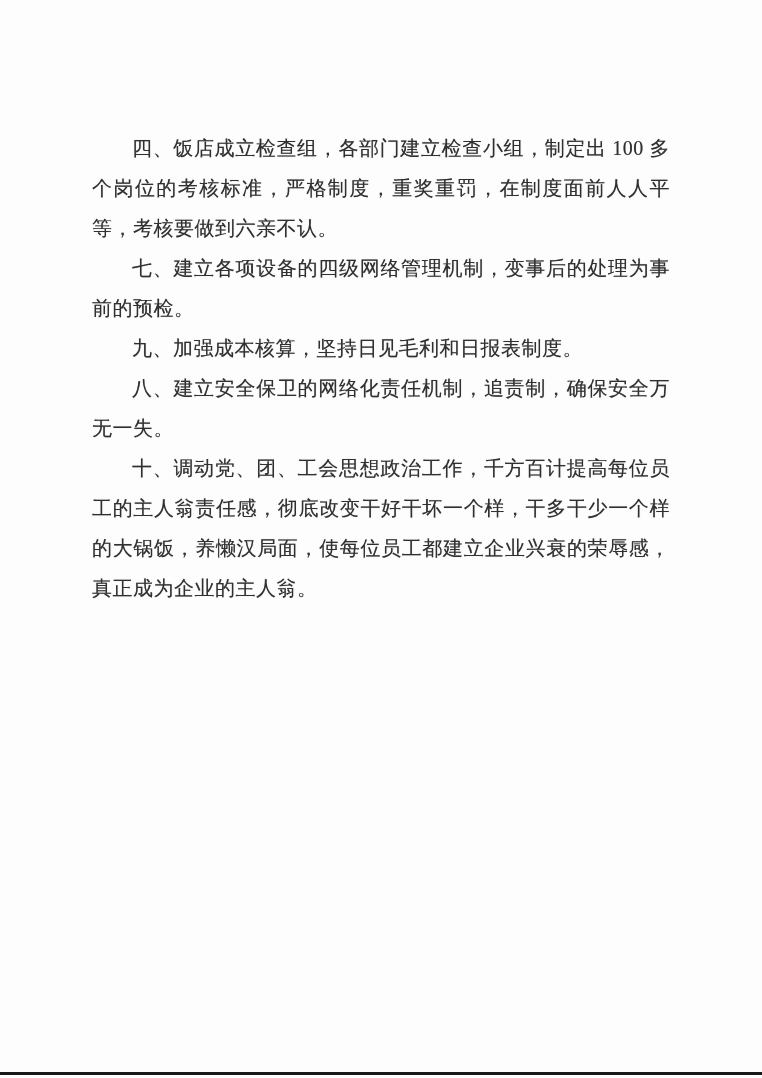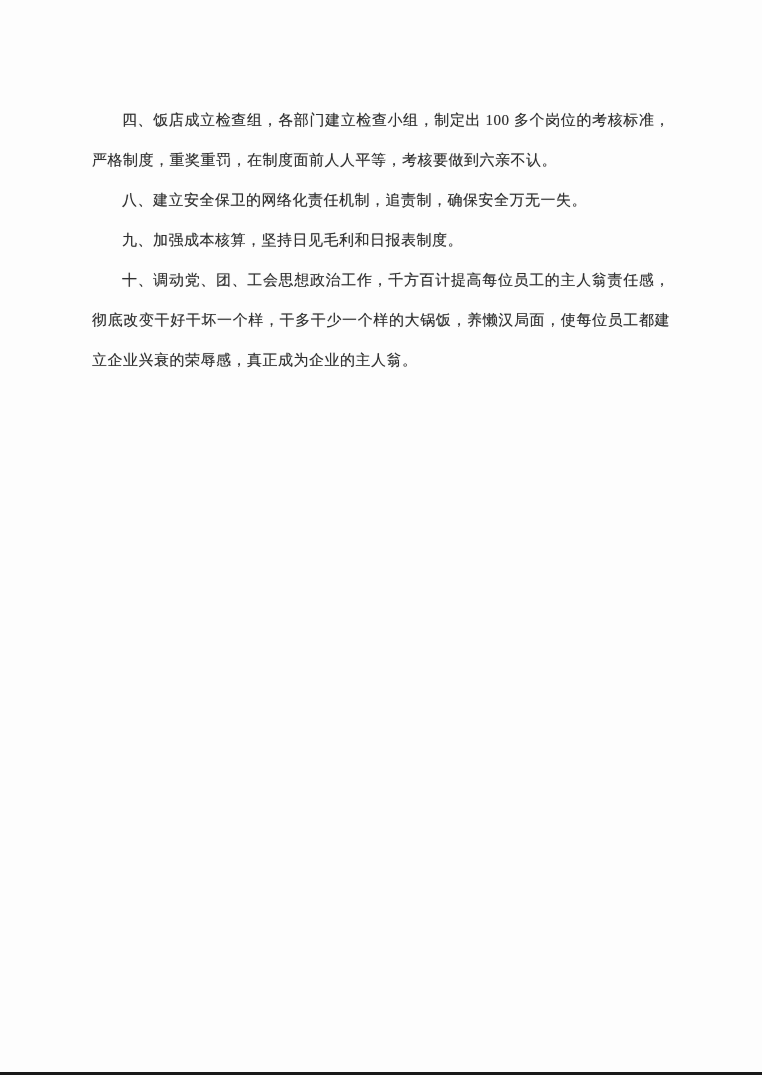--- a/index.html
+++ b/index.html
@@ -20,24 +20,24 @@
     font-family:"Liberation Serif","DejaVu Serif",serif;
   }
   .page{
     position:absolute;
     inset:0;
     background:var(--page-bg);
   }
   .content{
     position:absolute;
     left:92px;
-    top:100px;
+    top:128px;
     width:578px;
     color:var(--text-color);
-    font-size:15px;
+    font-size:20px;
     line-height:40px;
     text-align:justify;
     letter-spacing:0.5px;
     
     text-shadow:0 0 0.7px rgba(70,70,70,0.55);
   }
   .content p{
     margin:0;
     padding:0;
     text-indent:2em;
@@ -50,18 +50,19 @@
     height:3px;
     background:var(--edge-color);
   }
 </style>
 </head>
 <body>
 
 <div class="page">
   <div class="content">
     <p>四、饭店成立检查组，各部门建立检查小组，制定出 100 多个岗位的考核标准，严格制度，重奖重罚，在制度面前人人平等，考核要做到六亲不认。</p>
+    <p>七、建立各项设备的四级网络管理机制，变事后的处理为事前的预检。</p>
+    <p>九、加强成本核算，坚持日见毛利和日报表制度。</p>
     <p>八、建立安全保卫的网络化责任机制，追责制，确保安全万无一失。</p>
-    <p>九、加强成本核算，坚持日见毛利和日报表制度。</p>
     <p>十、调动党、团、工会思想政治工作，千方百计提高每位员工的主人翁责任感，彻底改变干好干坏一个样，干多干少一个样的大锅饭，养懒汉局面，使每位员工都建立企业兴衰的荣辱感，真正成为企业的主人翁。</p>
   </div>
   <div class="bottom-edge"></div>
 </div>
 
 </body></html>

